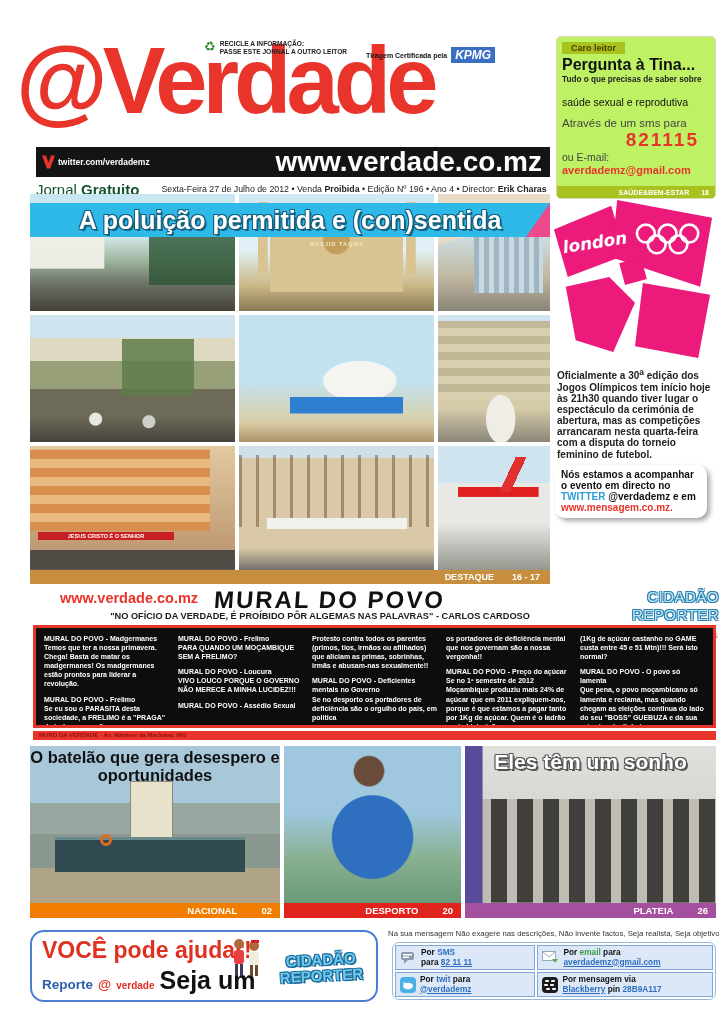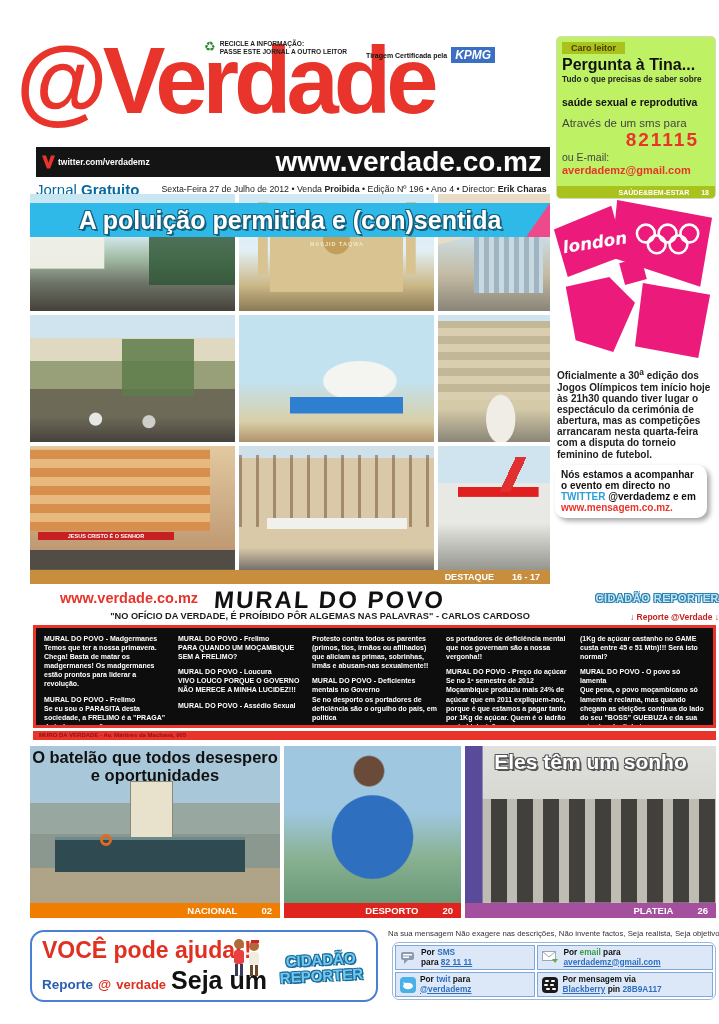--- a/index.html
+++ b/index.html
@@ -10,31 +10,31 @@
   .recycle { position:absolute; left:204px; top:40px; display:flex; gap:4px; z-index:3; }
   .recycle .glyph { color:#2f8a2f; font-size:13px; line-height:1; }
   .recycle .txt { font-size:6.6px; font-weight:700; color:#222; line-height:1.25; }
   .certified { position:absolute; left:366px; top:47px; display:flex; gap:4px; align-items:center; z-index:3; }
   .certified .lbl { font-size:7px; font-weight:700; color:#111; }
   .kpmg { background:#3a6fc4; color:#fff; font-style:italic; font-weight:800; font-size:12px; padding:1px 4px; }
   .url-bar { position:absolute; left:36px; top:147px; width:514px; height:30px; background:#141414; z-index:2; display:flex; align-items:center; }
   .tw-wrap { display:flex; align-items:center; gap:3px; padding-left:6px; width:150px; }
   .tw-handle { color:#fff; font-size:8.5px; font-weight:700; }
   .url-main { flex:1; text-align:right; padding-right:8px; color:#fff; font-size:28px; font-weight:800; letter-spacing:0; }
-  .jornal-line { position:absolute; left:36px; top:181px; font-size:15px; color:#0369a1; }
+  .jornal-line { position:absolute; left:36px; top:181px; font-size:15px; color:#14532d; }
   .jornal-line .b { font-weight:800; }
   .dateline { position:absolute; left:158px; top:184px; width:392px; text-align:center; font-size:8.8px; color:#222; }
   .dateline .b { font-weight:800; }
 
   
   .tina { position:absolute; left:556px; top:36px; width:160px; height:163px; background:#bef264; border:1px solid #d4d8bc; border-radius:5px; overflow:hidden; z-index:3; }
   .tina-tag { display:inline-block; background:#a9c21d; color:#4a3d00; font-size:9px; font-weight:800; padding:1px 9px; margin:4px 0 0 5px; }
   .tina-title { font-size:16px; font-weight:800; color:#111; margin:1px 5px 0; }
   .tina-l1 { font-size:8.2px; font-weight:700; color:#222; margin:1px 5px 12px; }
-  .tina-l2 { font-size:10.5px; font-weight:700; color:#111; margin:0 5px; }
+  .tina-l2 { font-size:10.5px; font-weight:400; color:#111; margin:0 5px; }
   .tina-l3 { font-size:11.5px; color:#444; margin:9px 5px 0; }
   .tina-num { font-size:19px; font-weight:800; color:#e8342b; letter-spacing:2px; text-align:right; margin:0 16px 0 0; }
   .tina-l4 { font-size:10.5px; color:#444; margin:0 5px; }
   .tina-email { font-size:11px; font-weight:800; color:#e8342b; margin:1px 5px 0; }
   .tina-foot { position:absolute; bottom:0; left:0; right:0; height:12px; background:#a9c21d; color:#fff; font-size:7px; font-weight:800; display:flex; justify-content:flex-end; gap:12px; align-items:center; padding-right:6px; }
 
   
   .feature { position:absolute; left:30px; top:194px; width:520px; height:390px; background:#dfe8ec; }
   .collage { position:absolute; inset:0 0 14px 0; display:grid; grid-template-columns:39.5% 37.5% 1fr; grid-template-rows:31% 34% 1fr; gap:4px; background:#fff; }
   .collage > div { position:relative; overflow:hidden; }
@@ -83,21 +83,21 @@
   .oly-note { width:152px; margin:5px 0 0 8px; background:#fff; border-radius:10px; padding:4px 6px; box-shadow:3px 3px 5px rgba(0,0,0,.35); font-size:10px; font-weight:700; color:#111; line-height:1.12; }
   .oly-note .tw { color:#2f9fd8; }
   .oly-note .rd { color:#e8342b; }
 
   
   .mural-head { position:absolute; left:30px; top:586px; width:689px; height:38px; }
   .mural-site { position:absolute; left:30px; top:4px; font-size:14.5px; font-weight:800; color:#e8342b; }
   .mural-title { position:absolute; left:0; right:90px; top:0; text-align:center; font-size:24px; font-weight:800; letter-spacing:2px; color:#111; transform:skewX(-4deg); }
   .mural-quote { position:absolute; left:0; top:25px; width:580px; text-align:center; font-size:9.2px; font-weight:800; color:#1a1a1a; }
   .cr-small { position:absolute; right:0; top:2px; width:140px; text-align:right; }
-  .cr-small .t { font-size:11px; font-weight:700; color:#bfe6f8; text-shadow:1px 1px 0 #2a7fae,-1px -1px 0 #2a7fae,1px -1px 0 #2a7fae,-1px 1px 0 #2a7fae; letter-spacing:.5px; }
+  .cr-small .t { font-size:15px; font-weight:400; color:#bfe6f8; text-shadow:1px 1px 0 #2a7fae,-1px -1px 0 #2a7fae,1px -1px 0 #2a7fae,-1px 1px 0 #2a7fae; letter-spacing:.5px; }
   .cr-small .s { font-size:8.5px; font-weight:800; color:#c42020; }
   .mural-box { position:absolute; left:33px; top:625px; width:683px; height:103px; background:#0d0d0d; border:3px solid #e8342b; display:grid; grid-template-columns:repeat(5,1fr); gap:9px; padding:6px 8px; overflow:hidden; }
   .m-col { color:#fff; font-size:7px; line-height:1.3; }
   .m-head { font-weight:800; margin-top:6px; }
   .m-entry:first-child .m-head { margin-top:0; }
   .m-head:empty, .m-body:empty { display:none; margin:0; }
   .m-body { font-weight:600; }
   .mural-strip { position:absolute; left:33px; top:731px; width:683px; height:9px; background:#e8342b; color:#8a1212; font-size:6px; font-weight:800; line-height:9px; padding-left:6px; }
 
   
@@ -123,21 +123,21 @@
   .hl-dark { position:absolute; top:2px; left:0; right:0; text-align:center; font-size:16.5px; font-weight:800; color:#111; line-height:1.12; }
   .hl-light-bl { position:absolute; bottom:20px; left:5px; right:2px; font-size:19px; font-weight:800; color:#fff; line-height:1.1; text-shadow:2px 2px 0 #333,-1px -1px 0 #333,1px -1px 0 #333,-1px 1px 0 #333; }
   .hl-light-top { position:absolute; top:4px; left:0; right:0; text-align:center; font-size:21px; font-weight:800; color:#fff; text-shadow:2px 2px 0 #555,-1px -1px 0 #555,1px -1px 0 #555,-1px 1px 0 #555; }
 
   
   .help-box { position:absolute; left:30px; top:930px; width:348px; height:72px; border:2.5px solid #4a7fd4; border-radius:14px; background:#fff; }
   .help-t { margin:5px 0 0 10px; font-size:23px; font-weight:800; color:#e03020; }
   .help-l2 { margin:2px 0 0 10px; display:flex; align-items:baseline; gap:5px; }
   .help-l2 .rep { font-size:13.5px; font-weight:800; color:#2a5fae; }
   .help-l2 .at { font-size:13.5px; font-weight:800; color:#e03020; }
-  .help-l2 .ver { font-size:13px; font-weight:800; color:#e03020; }
+  .help-l2 .ver { font-size:10px; font-weight:800; color:#e03020; }
   .help-l2 .seja { font-size:25px; font-weight:800; color:#111; }
   .cr-logo { position:absolute; right:-4px; top:20px; width:118px; text-align:center; transform:rotate(-3deg); }
   .cr-logo div { font-size:15px; font-weight:800; color:#6fc8ee; text-shadow:1.5px 1.5px 0 #1a6a9a,-1px -1px 0 #1a6a9a,1px -1px 0 #1a6a9a,-1px 1px 0 #1a6a9a; line-height:1.05; }
   .people-svg { position:absolute; right:112px; top:6px; }
   .advice { position:absolute; left:388px; top:929px; width:330px; font-size:7.8px; color:#333; white-space:nowrap; }
   .channel-grid { position:absolute; left:392px; top:942px; width:324px; height:58px; display:grid; grid-template-columns:1fr 1.25fr; grid-template-rows:1fr 1fr; gap:2px; background:#fff; border:1.5px solid #9ab8dc; border-radius:7px; padding:2px; }
   .cell { background:#dce8f8; border:1px solid #7fa8d8; display:flex; align-items:center; gap:4px; padding:1px 4px; overflow:hidden; }
   .cell .tx { font-size:8.3px; font-weight:700; line-height:1.15; color:#111; }
   .kw { color:#2f6fbf; }
   .kw-g { color:#3a9a4a; }
@@ -307,21 +307,21 @@
   </div>
 </div>
 <div class="mural-strip">MURO DA VERDADE - Av. Mártires da Machava, 905</div>
 
 <div class="story s1">
   <div class="photo p-ferry">
     <div class="cabin"></div>
     <div class="hull"></div>
     <div class="buoy"></div>
   </div>
-  <div class="hl-dark">O batelão que todos desespero e oportunidades</div>
+  <div class="hl-dark">O batelão que gera desespero e oportunidades</div>
   <div class="bar">
     <span>NACIONAL</span>
     <span>02</span>
   </div>
 </div>
 
 <div class="story s2">
   <div class="photo p-judo"></div>
   <div class="bar">
     <span>DESPORTO</span>

